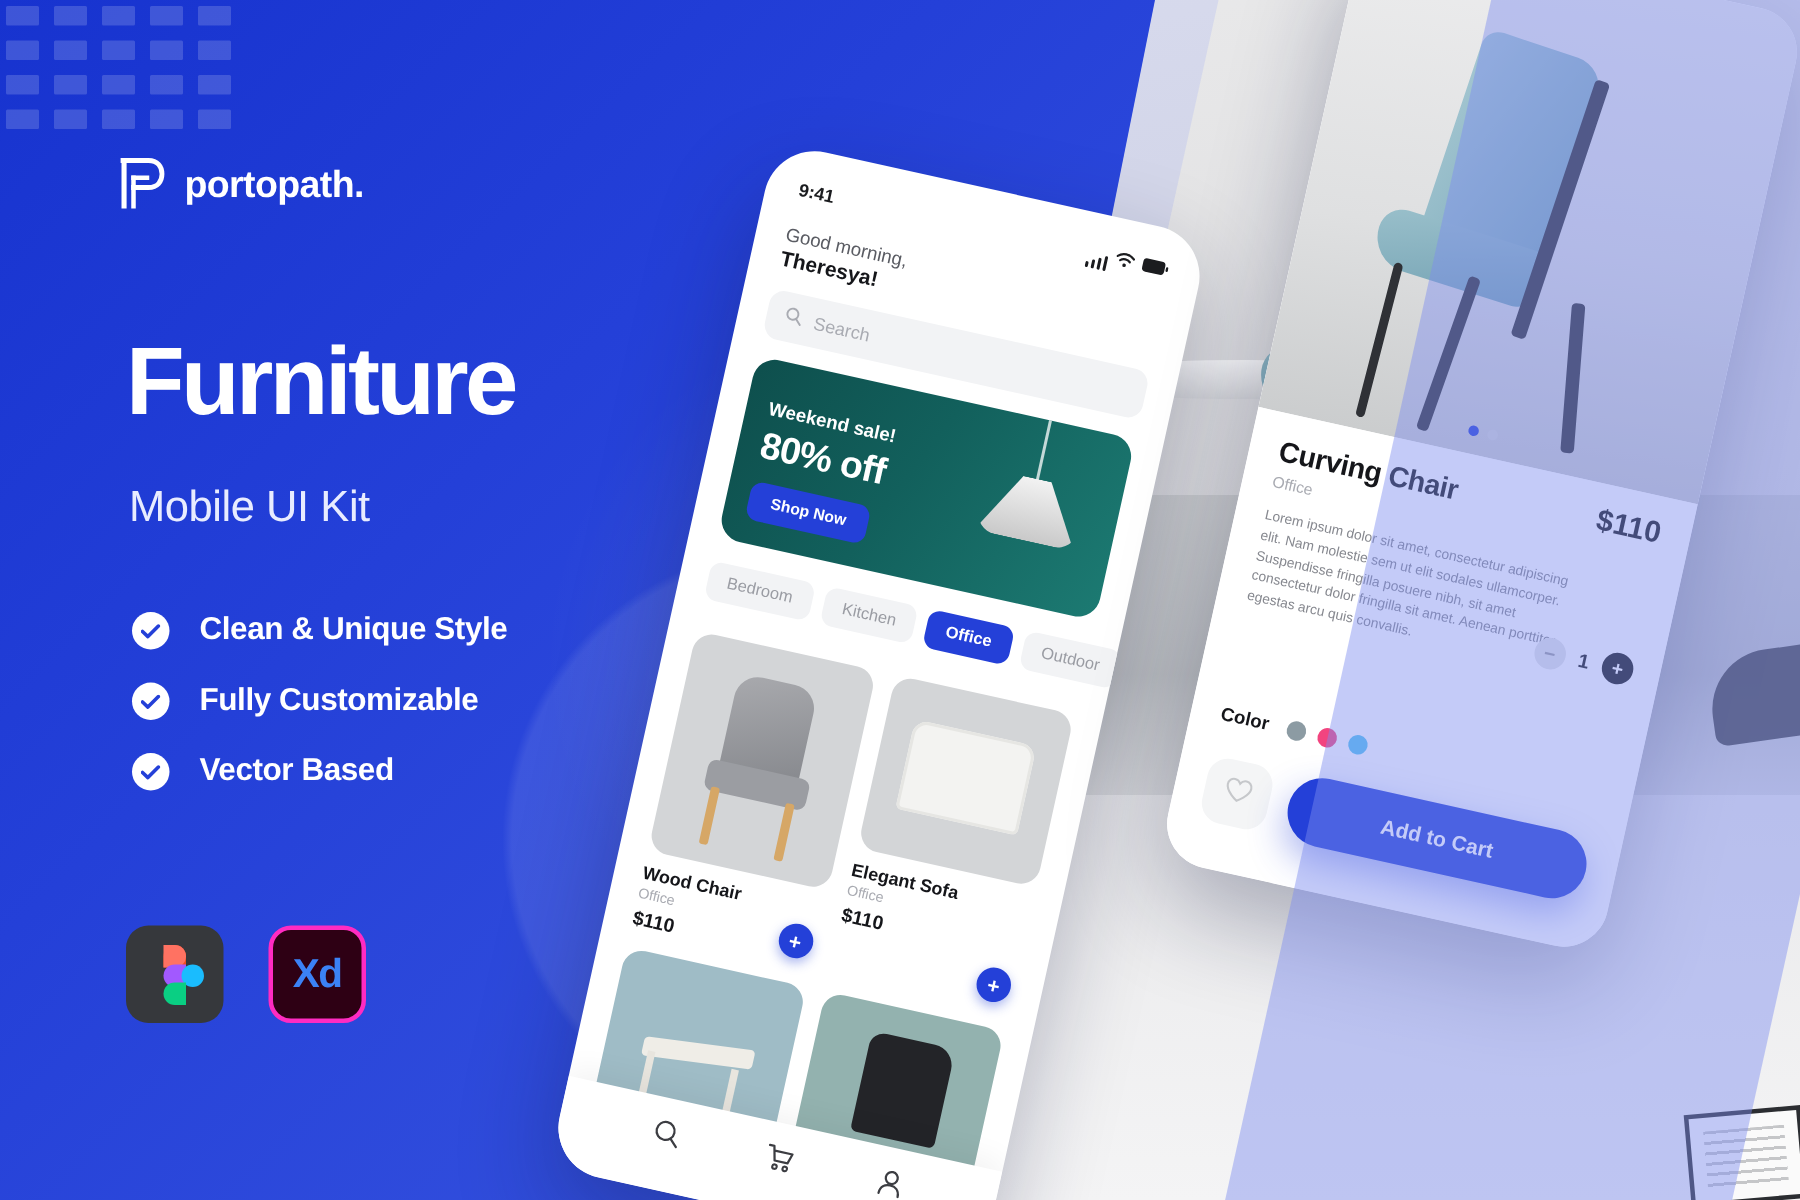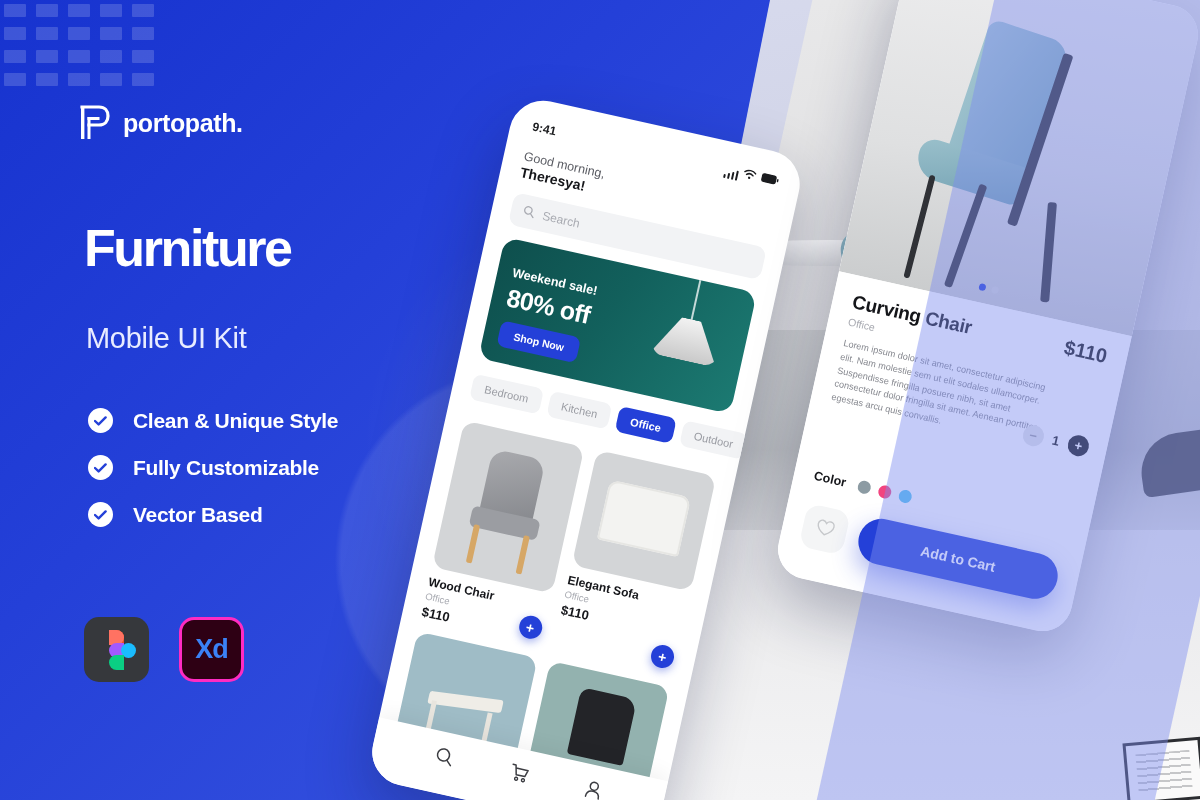--- a/index.html
+++ b/index.html
@@ -110,34 +110,34 @@
     display:flex; align-items:center; gap:13px;justify-content:flex-end;
   }
   .logo-mark { width:32px; height:38px; position:relative; }
   .logo-text {
     color:#fff; font-size:25px; font-weight:700; letter-spacing:-.4px;
   }
 
   
   .headline {
     position:absolute; left:84px; top:222px;
-    color:#fff; font-size:52px; font-weight:700;
+    color:#fff; font-size:64px; font-weight:700;
     letter-spacing:-2.4px; line-height:1;
   }
   .subhead {
     position:absolute; left:86px; top:322px;
     color:#E8ECFF; font-size:29px; font-weight:400; letter-spacing:-.3px;
   }
 
   
   .features {
     position:absolute; left:88px; top:408px;
     display:flex; flex-direction:column; gap:22px;
   }
-  .feature { display:flex; align-items:center; gap:20px; }
+  .feature { display:flex; gap:20px; }
   .check {
     width:25px; height:25px; border-radius:50%;
     background:#fff; flex:none;
     display:flex; align-items:center; justify-content:center;
   }
   .check svg { display:block; }
   .feature-label {
     color:#fff; font-size:21px; font-weight:700; letter-spacing:-.3px;
   }
 

